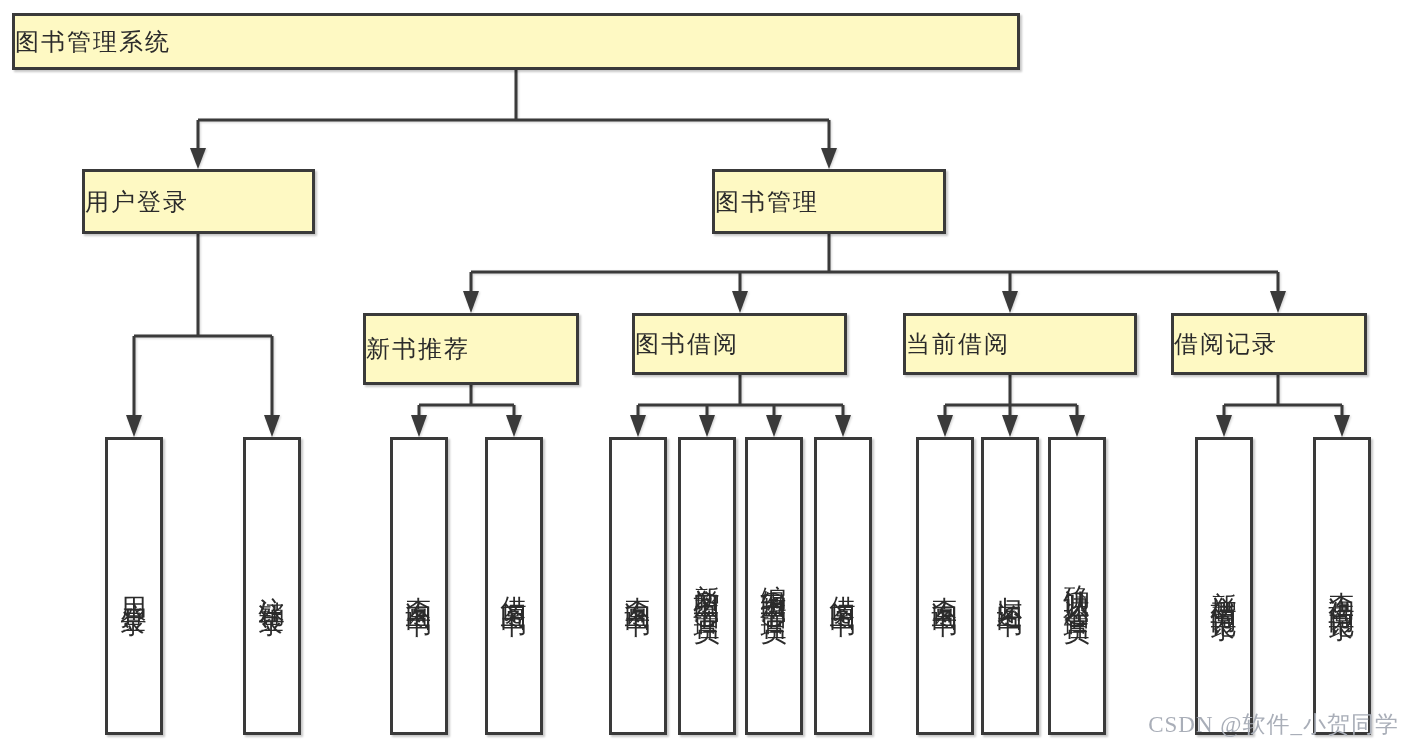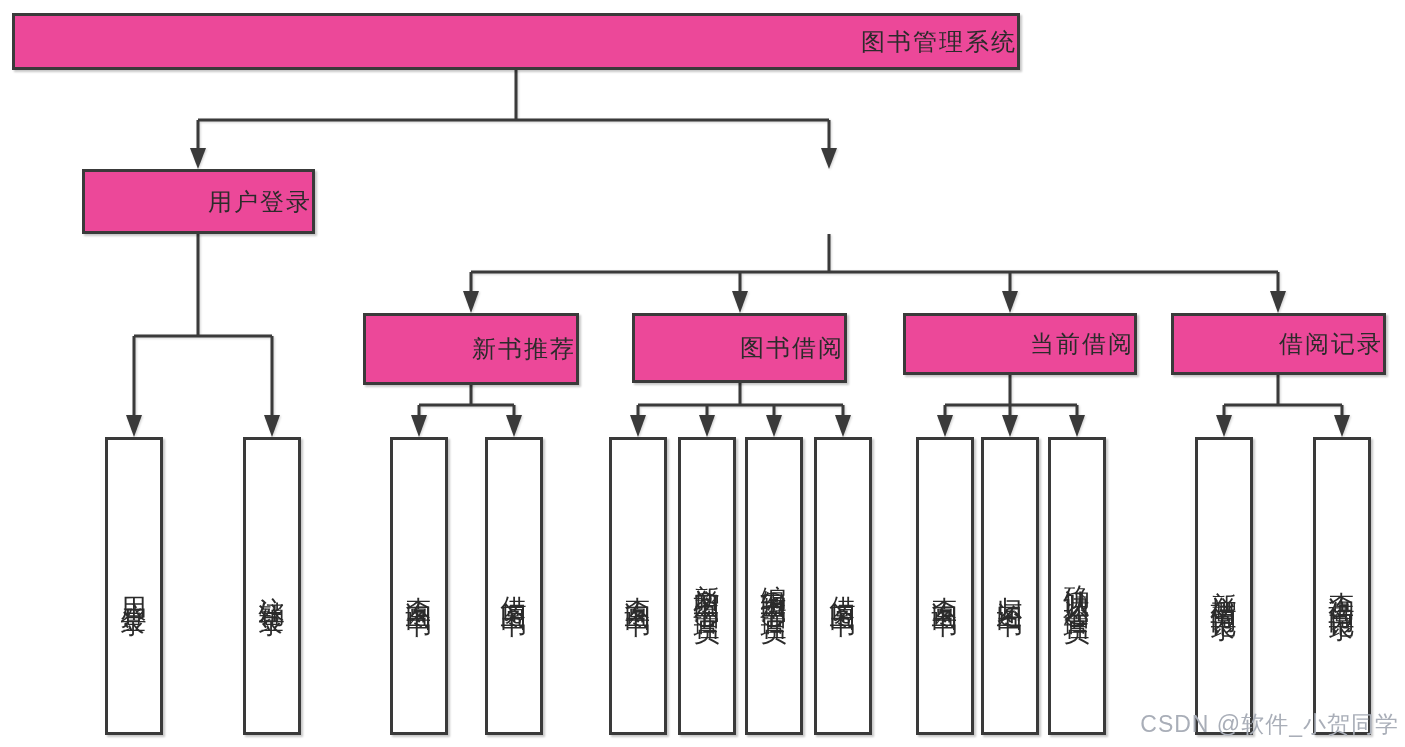--- a/index.html
+++ b/index.html
@@ -31,25 +31,25 @@
     stroke-width: 3;
     fill: none;
   }
   svg.connectors .a {
     fill: var(--line);
     stroke: none;
   }
 
   .box {
     position: absolute;
-    background: #ec4899;
+    background: #fef9c3;
     border: 3px solid var(--line);
     display: flex;
     align-items: center;
-    justify-content: flex-end;
+    justify-content: flex-start;
     color: var(--text);
     box-shadow: 2px 2px 2px rgba(0,0,0,0.22);
   }
   .box span {
     font-size: 24px;
     letter-spacing: 2px;
     white-space: nowrap;
   }
 
   .vbox {
@@ -75,20 +75,21 @@
 
   .watermark {
     position: absolute;
     right: 6px;
     bottom: 7px;
     font-size: 23px;
     color: var(--watermark);
     letter-spacing: 1px;
     white-space: nowrap;
     pointer-events: none;
+    font-family: Liberation Serif, serif;
   }
 </style>
 </head>
 <body>
 
 <div class="canvas">
 
   <svg class="connectors" width="1405" height="747" aria-hidden="true">
     <g>
       <path class="c" d="M516 70 V120 M198 120 H829 M198 120 V149 M829 120 V149"></path>
@@ -132,31 +133,34 @@
     </g>
   </svg>
 
   <div class="box" style="left:12px; top:13px; width:1008px; height:57px">
     <span>图书管理系统</span>
   </div>
 
   <div class="box" style="left:82px; top:169px; width:233px; height:65px">
     <span>用户登录</span>
   </div>
+  <div class="box" style="left:712px; top:169px; width:234px; height:65px">
+    <span>图书管理</span>
+  </div>
 
   <div class="box" style="left:363px; top:313px; width:216px; height:72px">
     <span>新书推荐</span>
   </div>
-  <div class="box" style="left:632px; top:313px; width:215px; height:70px">
+  <div class="box" style="left:632px; top:313px; width:215px; height:62px">
     <span>图书借阅</span>
   </div>
   <div class="box" style="left:903px; top:313px; width:234px; height:62px">
     <span>当前借阅</span>
   </div>
-  <div class="box" style="left:1171px; top:313px; width:215px; height:62px">
+  <div class="box" style="left:1171px; top:313px; width:196px; height:62px">
     <span>借阅记录</span>
   </div>
 
   <div class="vbox" style="left:105px; top:437px">
     <span class="vtext">用户登录</span>
   </div>
   <div class="vbox" style="left:243px; top:437px">
     <span class="vtext">注销登录</span>
   </div>
 

